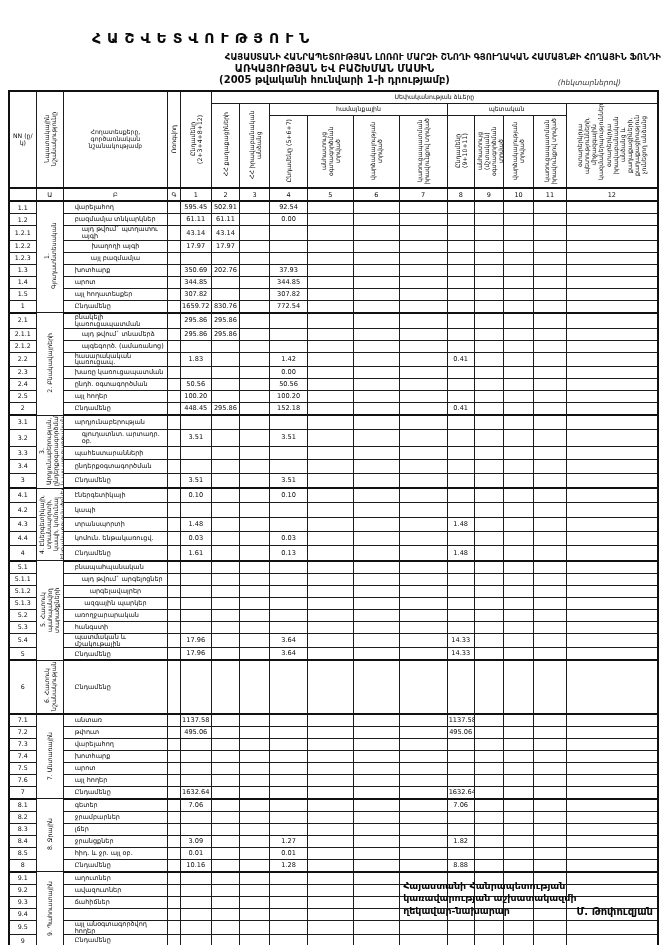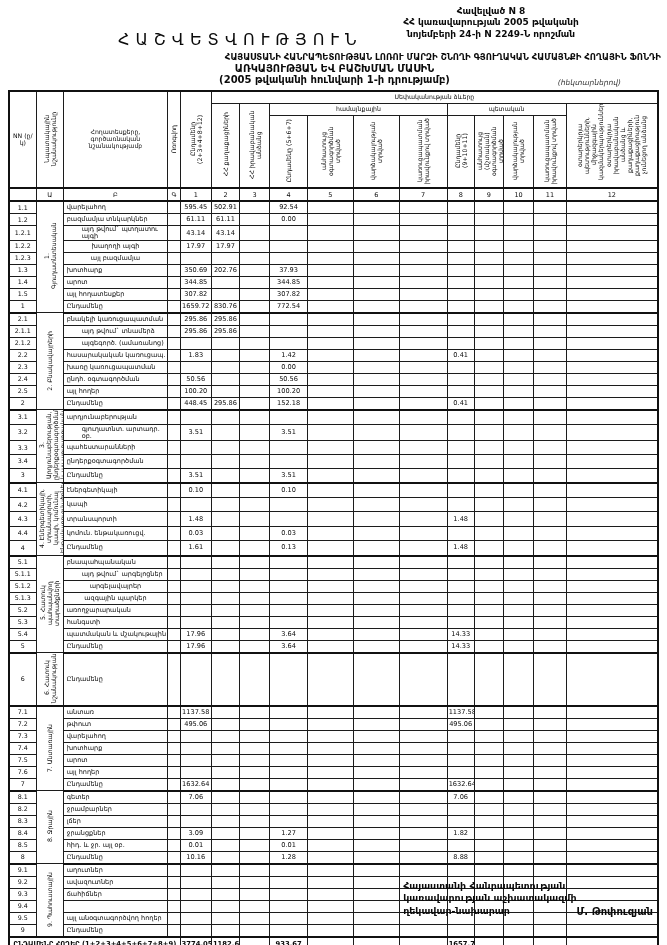--- a/index.html
+++ b/index.html
@@ -2,66 +2,61 @@
 <html><head>
 <meta charset="utf-8">
 <style>
   html,body{margin:0;padding:0;background:#fff;}
   body{width:667px;height:945px;font-family:"DejaVu Sans",sans-serif;color:#0a0a0a;position:relative;}
   .page{padding:4px 6px 0 8px;}
 
   
   .top{position:relative;height:84px;}
   .appendix{position:absolute;right:10px;top:2px;width:320px;text-align:center;font-weight:bold;font-size:9px;line-height:1.25;}
-  .report-word{position:absolute;left:110px;top:26px;font-weight:normal;font-size:16px;letter-spacing:6px;}
+  .report-word{position:absolute;left:84px;top:26px;font-weight:bold;font-size:14px;letter-spacing:6px;}
   .title1{position:absolute;left:0;right:0;top:48px;text-align:right;font-weight:bold;font-size:8.5px;}
   .title2{position:absolute;left:0;right:0;top:59px;text-align:center;font-weight:bold;font-size:10px;}
   .title3{position:absolute;left:0;right:0;top:70px;text-align:center;font-weight:bold;font-size:10px;}
   .units{position:absolute;right:40px;top:74px;font-style:italic;font-size:7.5px;color:#333;}
 
   
   table{border-collapse:collapse;table-layout:fixed;width:651px;margin-top:2px;}
   td,th{border:1px solid #1c1c1c;padding:0 1px;font-weight:normal;overflow:hidden;}
   table{border:2px solid #111;}
   thead th{font-size:6.2px;line-height:1.1;text-align:center;vertical-align:middle;}
   thead{border-bottom:2px solid #111;}
   th .vt-in,td .vt-in{display:inline-block;writing-mode:vertical-rl;transform:rotate(180deg);max-height:70px;font-size:6.2px;line-height:1.15;}
   .h-band{height:12px;font-size:7px;}
   .h-group{height:12px;font-size:7px;}
   .h-cols{height:72px;}
   .numrow td{height:11px;text-align:center;font-size:6.5px;border-top:2px solid #111;}
   tbody td{height:11px;font-size:6.5px;line-height:1.05;vertical-align:middle;}
   td.nn-cell{text-align:center;font-size:6.3px;}
   td.sec-cell{text-align:center;vertical-align:middle;}
-  td.label-cell{text-align:left;padding-left:3px;}
+  td.label-cell{text-align:left;padding-left:11px;}
   td.label-cell.ind1{padding-left:18px;}
   td.label-cell.ind2{text-align:center;padding-left:1px;}
   td.num-cell{text-align:center;font-size:6.6px;}
   tr.b td{border-top:1.5px solid #111;}
   tr.secend td{border-bottom:2px solid #111;}
   tr.tall td{height:50px;}
   tr.total td{border-top:2.5px solid #111;font-weight:bold;font-size:6.8px;height:13px;text-align:center;}
   td.total-label{text-align:center;font-size:6.6px;}
 
   
   .foot{position:absolute;left:8px;right:14px;top:880px;display:flex;justify-content:flex-end;align-items:flex-end;}
   .foot-left{font-weight:bold;font-size:9.5px;line-height:1.3;}
   .foot-right{font-weight:bold;font-size:10px;}
 </style>
 </head>
 <body>
 
 <div class="page">
 
   <div class="top">
-    <div class="appendix">
-      <div>Հավելված N 8</div>
-      <div>ՀՀ կառավարության 2005 թվականի</div>
-      <div>նոյեմբերի 24-ի N 2249-Ն որոշման</div>
-    </div>
     <div class="report-word">ՀԱՇՎԵՏՎՈՒԹՅՈՒՆ</div>
     <div class="title1">ՀԱՅԱՍՏԱՆԻ ՀԱՆՐԱՊԵՏՈՒԹՅԱՆ ԼՈՌՈՒ ՄԱՐԶԻ ՇՆՈՂԻ ԳՅՈՒՂԱԿԱՆ ՀԱՄԱՅՆՔԻ ՀՈՂԱՅԻՆ ՖՈՆԴԻ</div>
     <div class="title2">ԱՌԿԱՅՈՒԹՅԱՆ ԵՎ ԲԱՇԽՄԱՆ ՄԱՍԻՆ</div>
     <div class="title3">(2005 թվականի հունվարի 1-ի դրությամբ)</div>
     <div class="units">(հեկտարներով)</div>
   </div>
 
   <table>
     <colgroup>
       <col style="width:26px">

